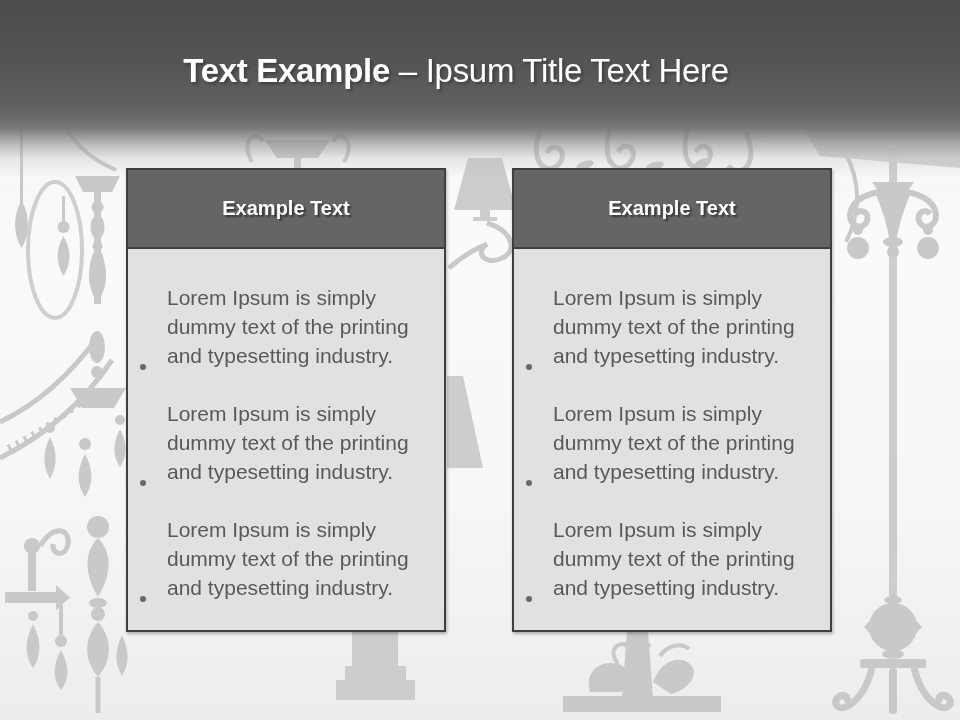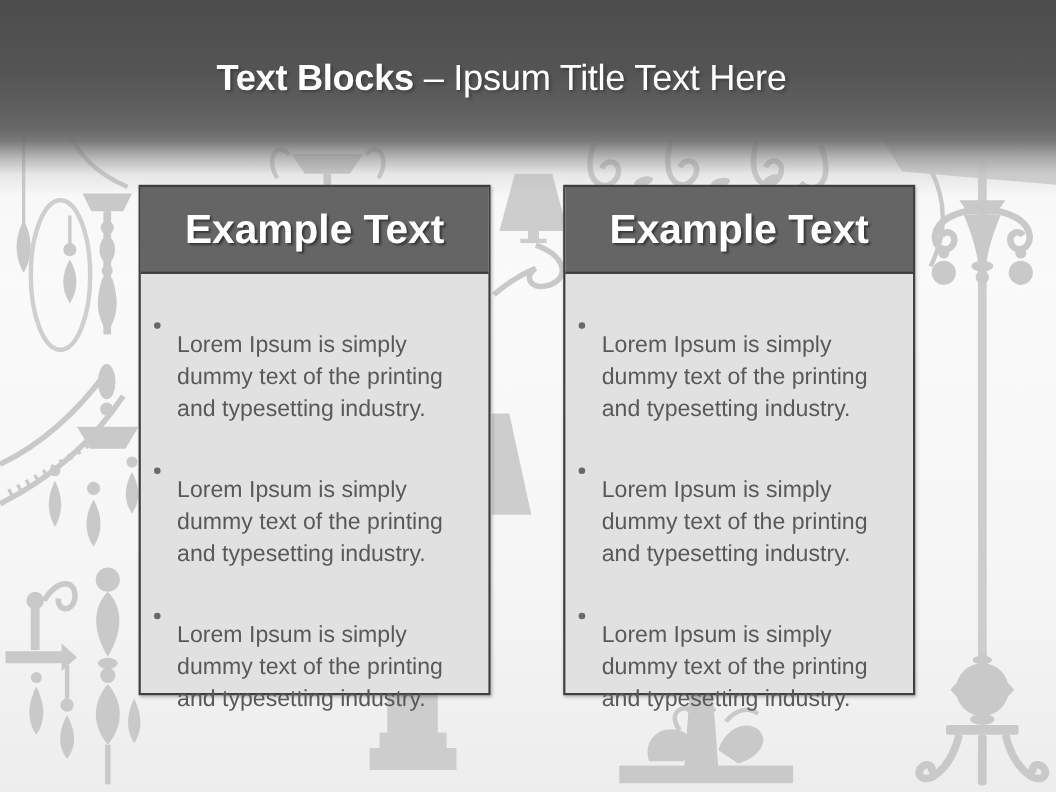--- a/index.html
+++ b/index.html
@@ -29,27 +29,27 @@
     box-shadow:1px 2px 3px rgba(0,0,0,0.28);
     display:flex;flex-direction:column;
   }
   .text-block.left{left:126px;}
   .text-block.right{left:512px;}
   .text-block-header{
     height:77px;flex:0 0 77px;background:#656565;border-bottom:2px solid #3f3f3f;
     display:flex;align-items:center;justify-content:center;
   }
   .text-block-title{
-    color:#ffffff;font-weight:bold;font-size:37px;
+    color:#ffffff;font-weight:bold;font-size:20px;
     text-shadow:2px 2px 2px rgba(0,0,0,0.45);
   }
   .text-block-body{
     flex:1;padding:34px 10px 0 12px;
   }
-  .bullet-item{display:flex;align-items:flex-start;margin-bottom:29px;flex-direction:column;}
+  .bullet-item{display:flex;align-items:flex-end;margin-bottom:29px;}
   .bullet-dot{
     flex:0 0 6px;width:6px;height:6px;border-radius:50%;
     background:#686868;margin-top:10px;
   }
   .bullet-text{
     margin-left:21px;color:#595959;font-size:21px;line-height:29px;
     white-space:pre-line;
   }
 </style>
 </head>
@@ -174,21 +174,21 @@
 
     <g>
       <path d="M356 626 Q375 617 394 626 L394 630 L398 630 L398 666 L406 666 L406 680 L415 680 L415 700 L336 700 L336 680 L345 680 L345 666 L352 666 L352 630 L356 630 Z" fill="#cdcdcd"></path>
     </g>
   </g>
 </svg>
 
 <div class="title-band"></div>
 
 <div class="slide-title">
-  <span class="bold">Text Blocks</span><span> – </span><span>Ipsum Title Text Here</span>
+  <span class="bold">Text Example</span><span> – </span><span>Ipsum Title Text Here</span>
 </div>
 
 <div class="text-block left">
   <div class="text-block-header">
     <span class="text-block-title">Example Text</span>
   </div>
   <div class="text-block-body">
     <div class="bullet-item">
       <span class="bullet-dot"></span>
       <span class="bullet-text">Lorem Ipsum is simply

